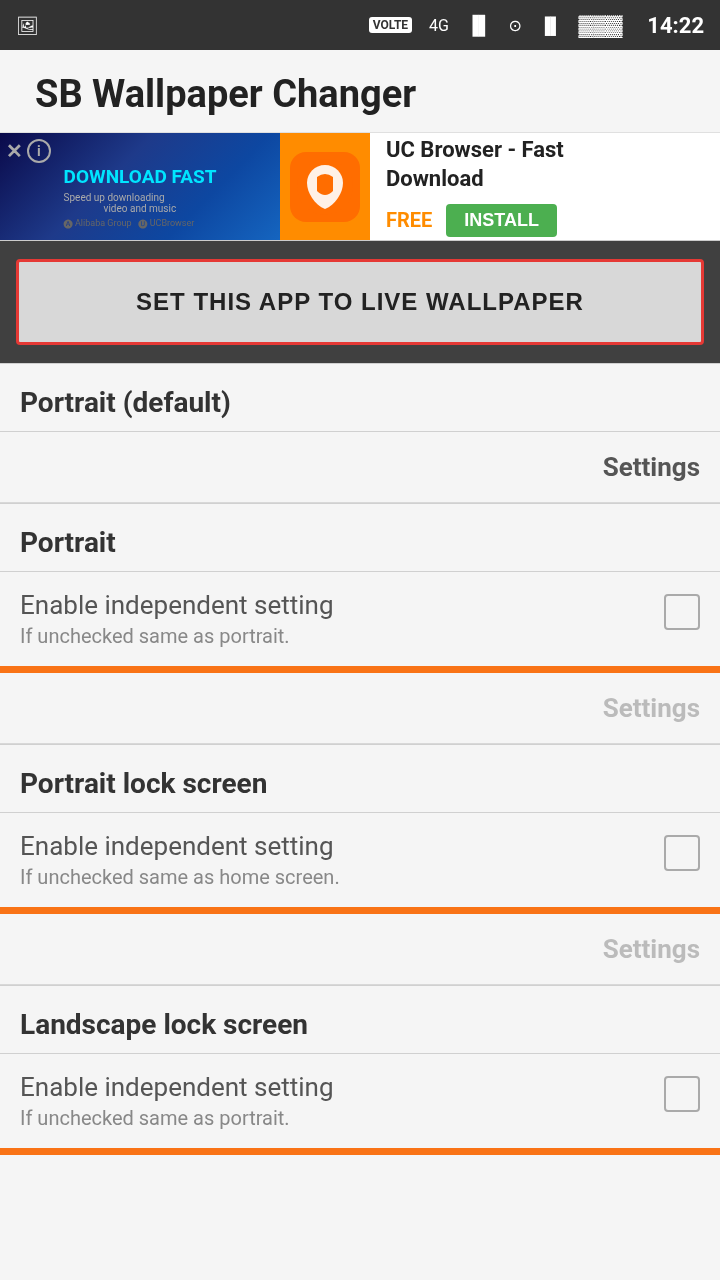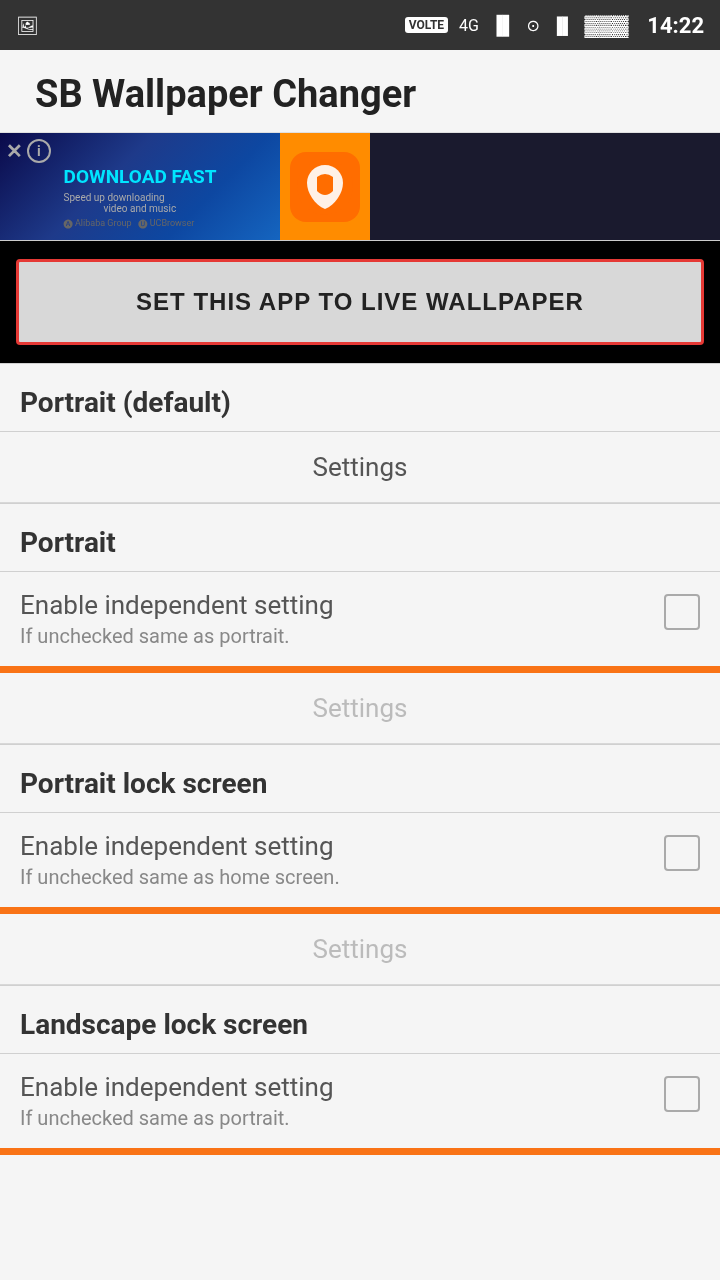--- a/index.html
+++ b/index.html
@@ -22,21 +22,21 @@
       justify-content: flex-end;
       padding: 0 16px;
       gap: 6px;
     }
     .status-bar-left {
       margin-right: auto;
     }
     .status-icons {
       display: flex;
       align-items: center;
-      gap: 11px;
+      gap: 17px;
       color: white;
       font-size: 18px;
     }
     .status-time {
       color: white;
       font-size: 22px;
       font-weight: bold;
       margin-left: 8px;
     }
     .volte-badge {
@@ -166,21 +166,21 @@
 
     
     .main-content {
       background: #f5f5f5;
       padding: 0;
     }
 
     
     .set-wallpaper-container {
       padding: 18px 16px;
-      background: #000000;
+      background: #404040;
     }
     .set-wallpaper-btn {
       width: 100%;
       padding: 26px 10px;
       background: #d8d8d8;
       border: 3px solid #e53935;
       border-radius: 4px;
       font-size: 24px;
       font-weight: bold;
       color: #222;
@@ -207,23 +207,24 @@
       font-weight: bold;
       color: #333;
     }
 
     
     .menu-item {
       padding: 20px 20px;
       background: #f5f5f5;
       display: flex;
       align-items: center;
-      justify-content: center;
+      justify-content: flex-end;
       border-bottom: 1px solid #d8d8d8;
       cursor: pointer;
+      font-weight: bold;
     }
     .menu-item-text {
       font-size: 26px;
       color: #555;
     }
 
     
     .settings-item {
       padding: 18px 20px;
       background: #f5f5f5;
@@ -298,20 +299,27 @@
   </div>
   <div class="ad-icon-area">
     <div class="uc-icon">
       <svg width="60" height="60" viewBox="0 0 60 60">
         <circle cx="30" cy="30" r="28" fill="#ff6d00"></circle>
         <path d="M30 8 C20 8 12 16 12 26 C12 36 20 48 30 52 C40 48 48 36 48 26 C48 16 40 8 30 8Z" fill="white" opacity="0.9"></path>
         <path d="M22 20 Q30 14 38 20 L38 34 Q30 42 22 34 Z" fill="#ff6d00"></path>
       </svg>
     </div>
   </div>
+  <div class="ad-info-area">
+    <div class="ad-app-name">UC Browser - Fast<br>Download</div>
+    <div class="ad-bottom-row">
+      <span class="ad-free">FREE</span>
+      <button class="ad-install-btn">INSTALL</button>
+    </div>
+  </div>
 </div>
 
 <div class="main-content">
 
   <div class="set-wallpaper-container">
     <button class="set-wallpaper-btn">SET THIS APP TO LIVE WALLPAPER</button>
   </div>
 
   <div class="section-divider"></div>
 

